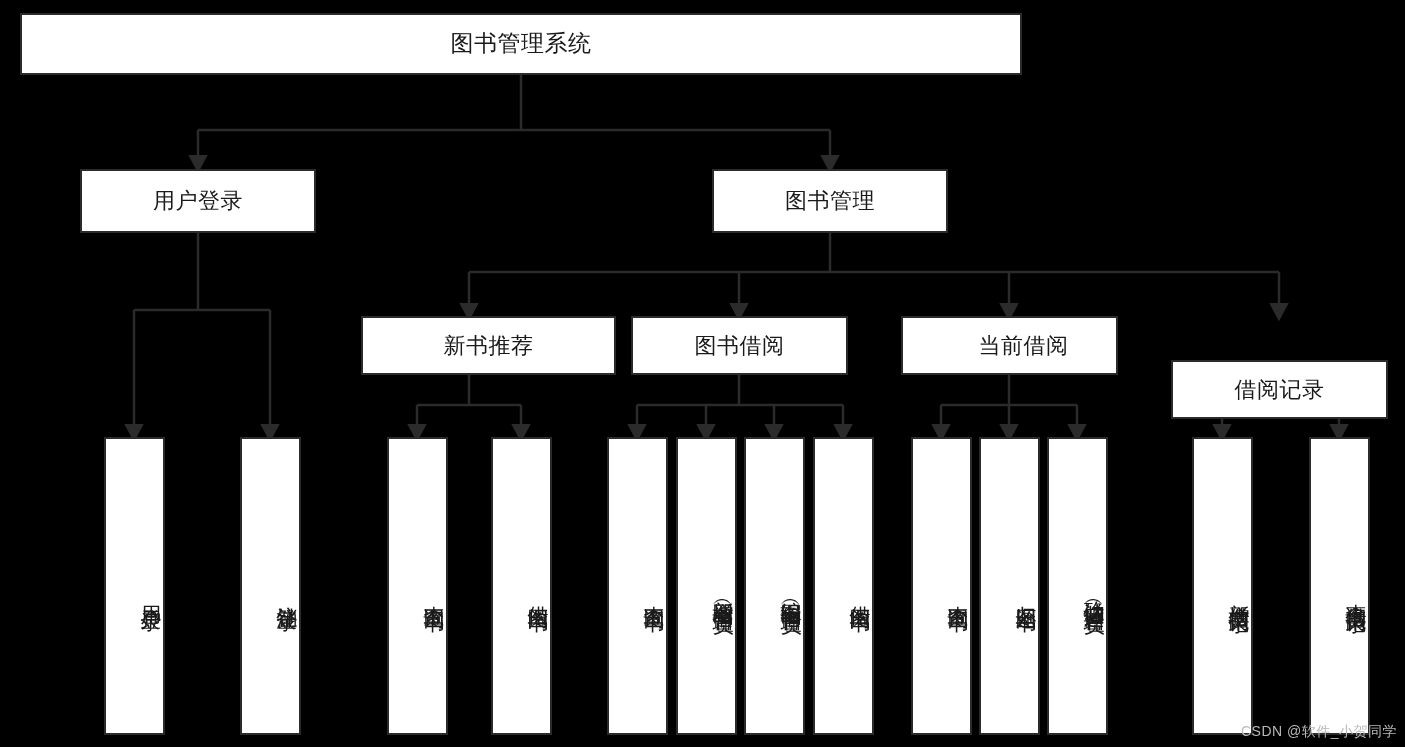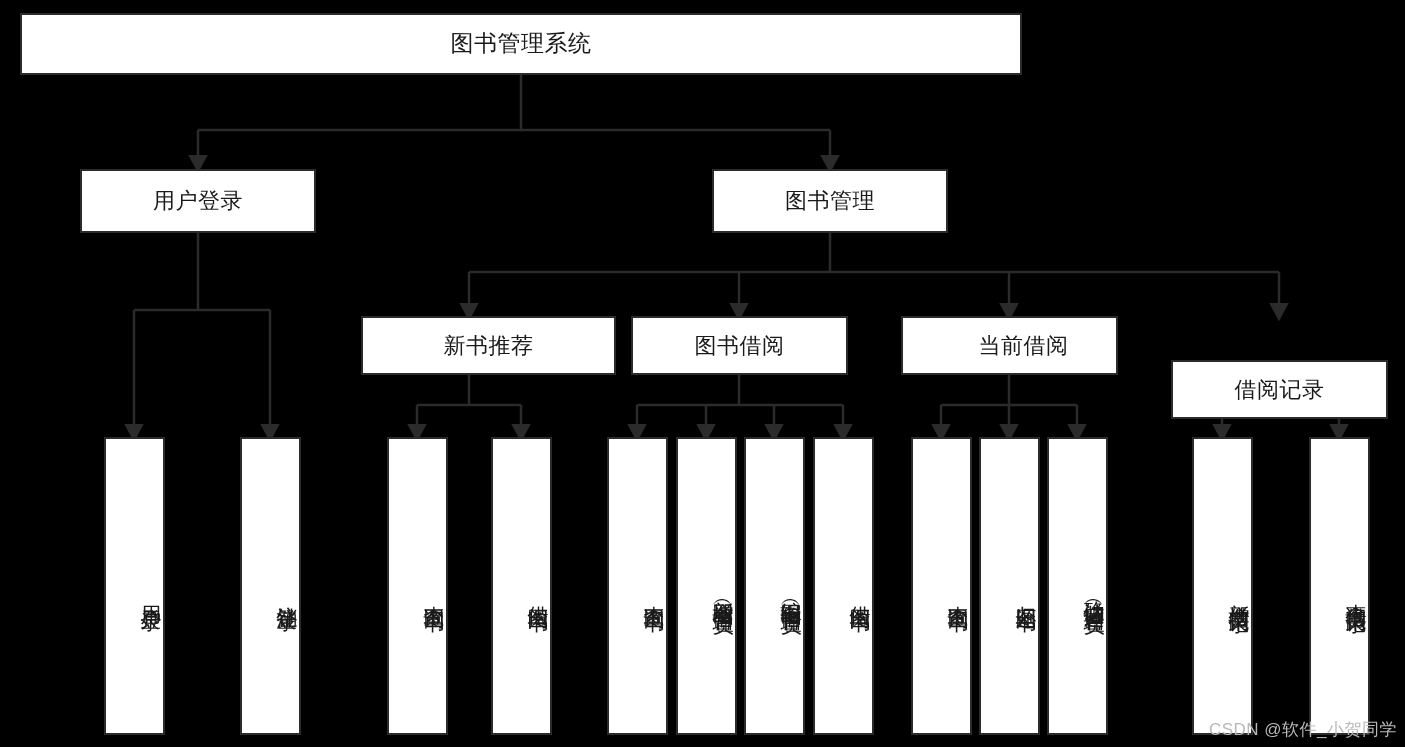--- a/index.html
+++ b/index.html
@@ -63,21 +63,21 @@
     stroke-width: 2.5;
     fill: none;
   }
   .arrowhead {
     fill: #2b2b2b;
   }
   #watermark {
     position: absolute;
     right: 8px;
     bottom: 6px;
-    font-size: 17px;
+    font-size: 14px;
     color: #b8b8b8;
     letter-spacing: 0.5px;
     white-space: nowrap;
   }
 </style>
 </head>
 <body>
 
 <div id="canvas">
 

